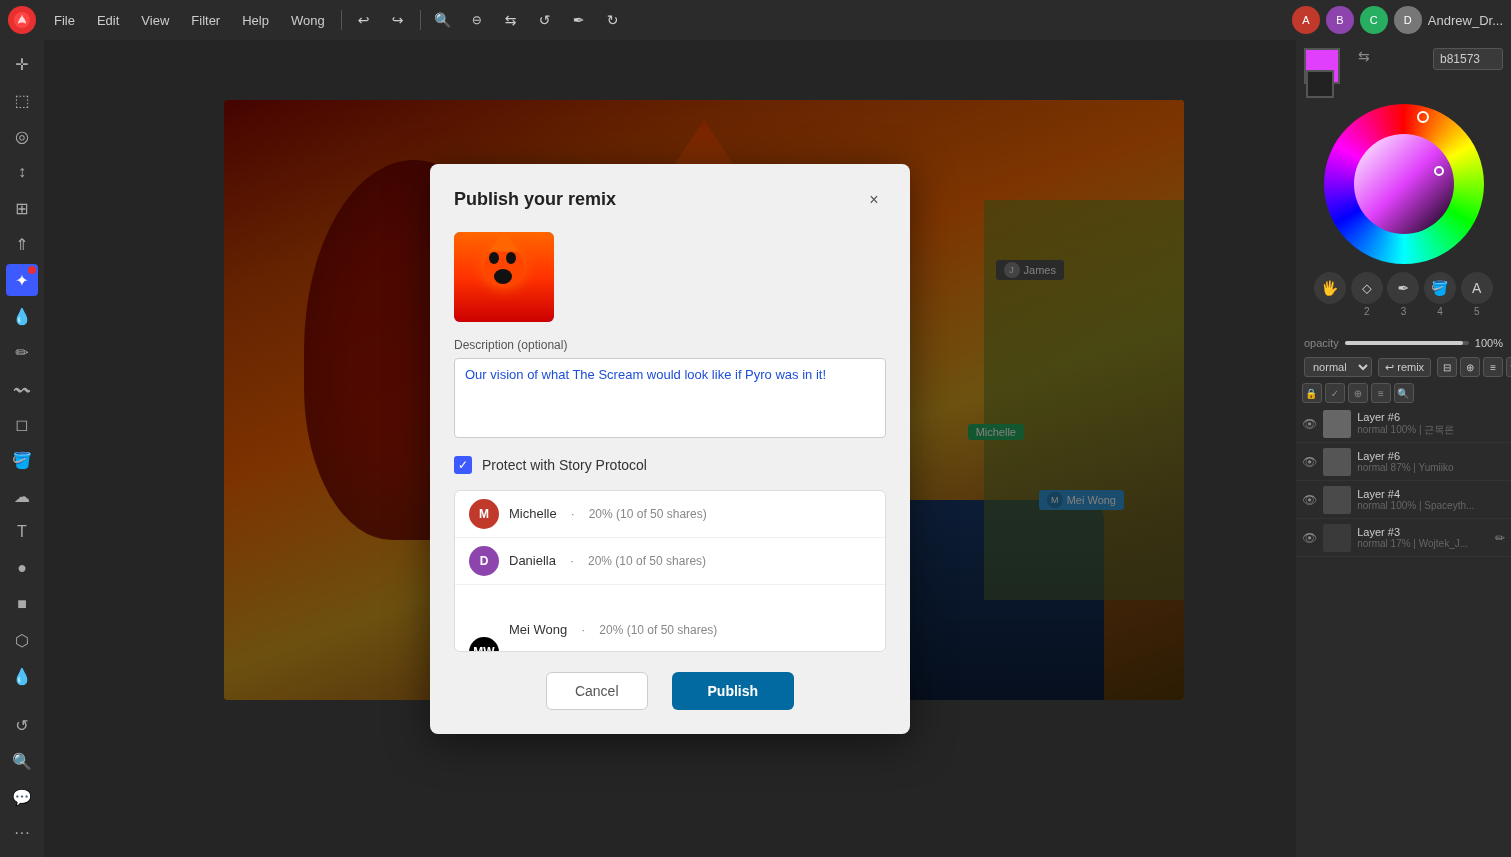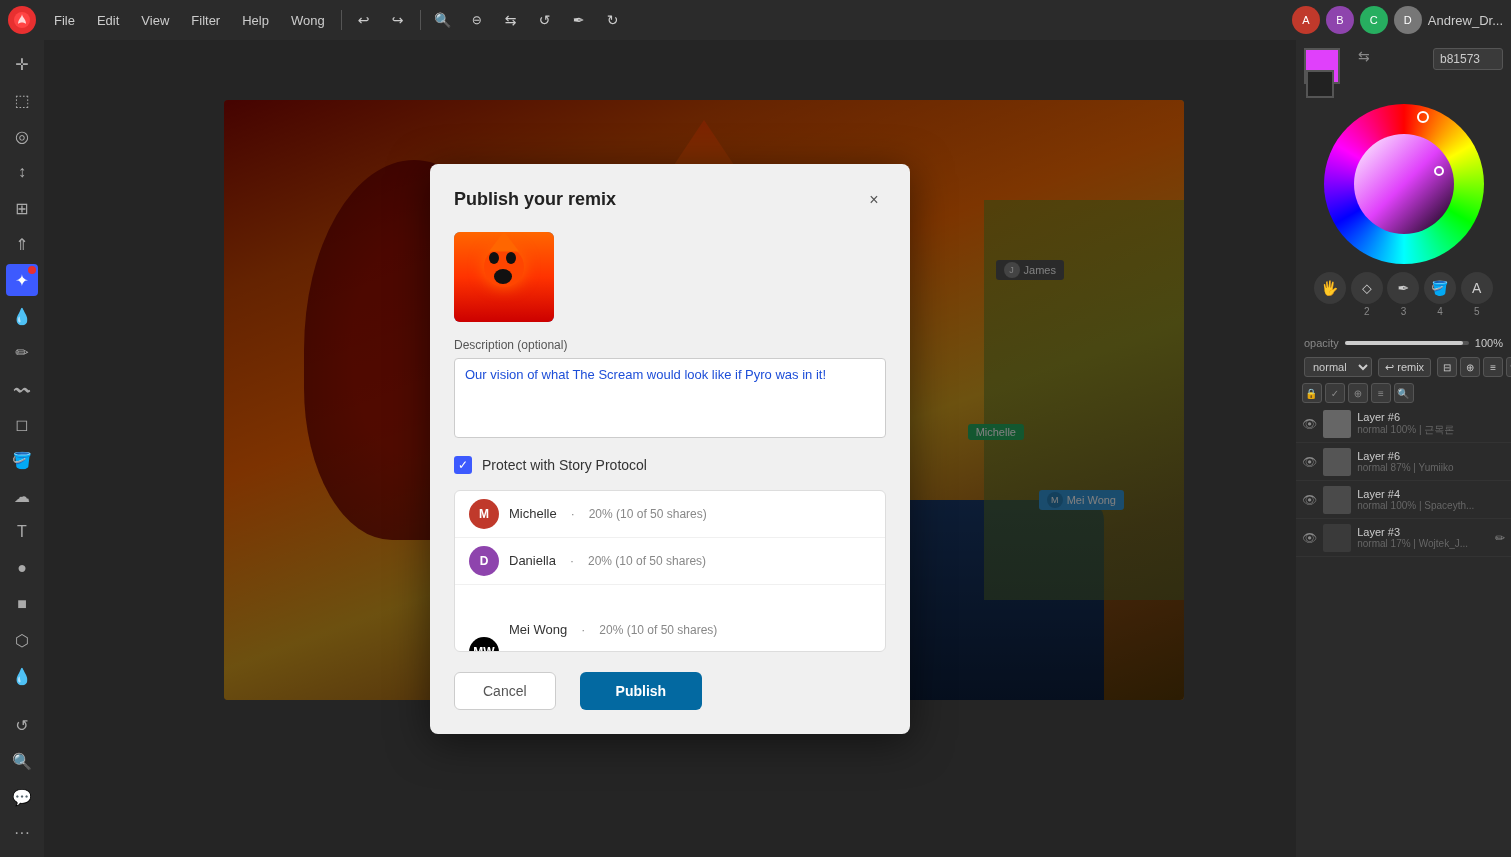--- a/index.html
+++ b/index.html
@@ -491,20 +491,21 @@
     }
     .author-shares {
       font-size: 12px;
       color: #888;
       margin-left: 4px;
     }
 
     
     .modal-footer {
       display: flex;
+      justify-content: center;
       gap: 24px;
     }
     .btn-cancel {
       padding: 10px 28px;
       border: 1px solid #ccc;
       border-radius: 6px;
       background: #fff;
       color: #555;
       font-size: 14px;
       cursor: pointer;

